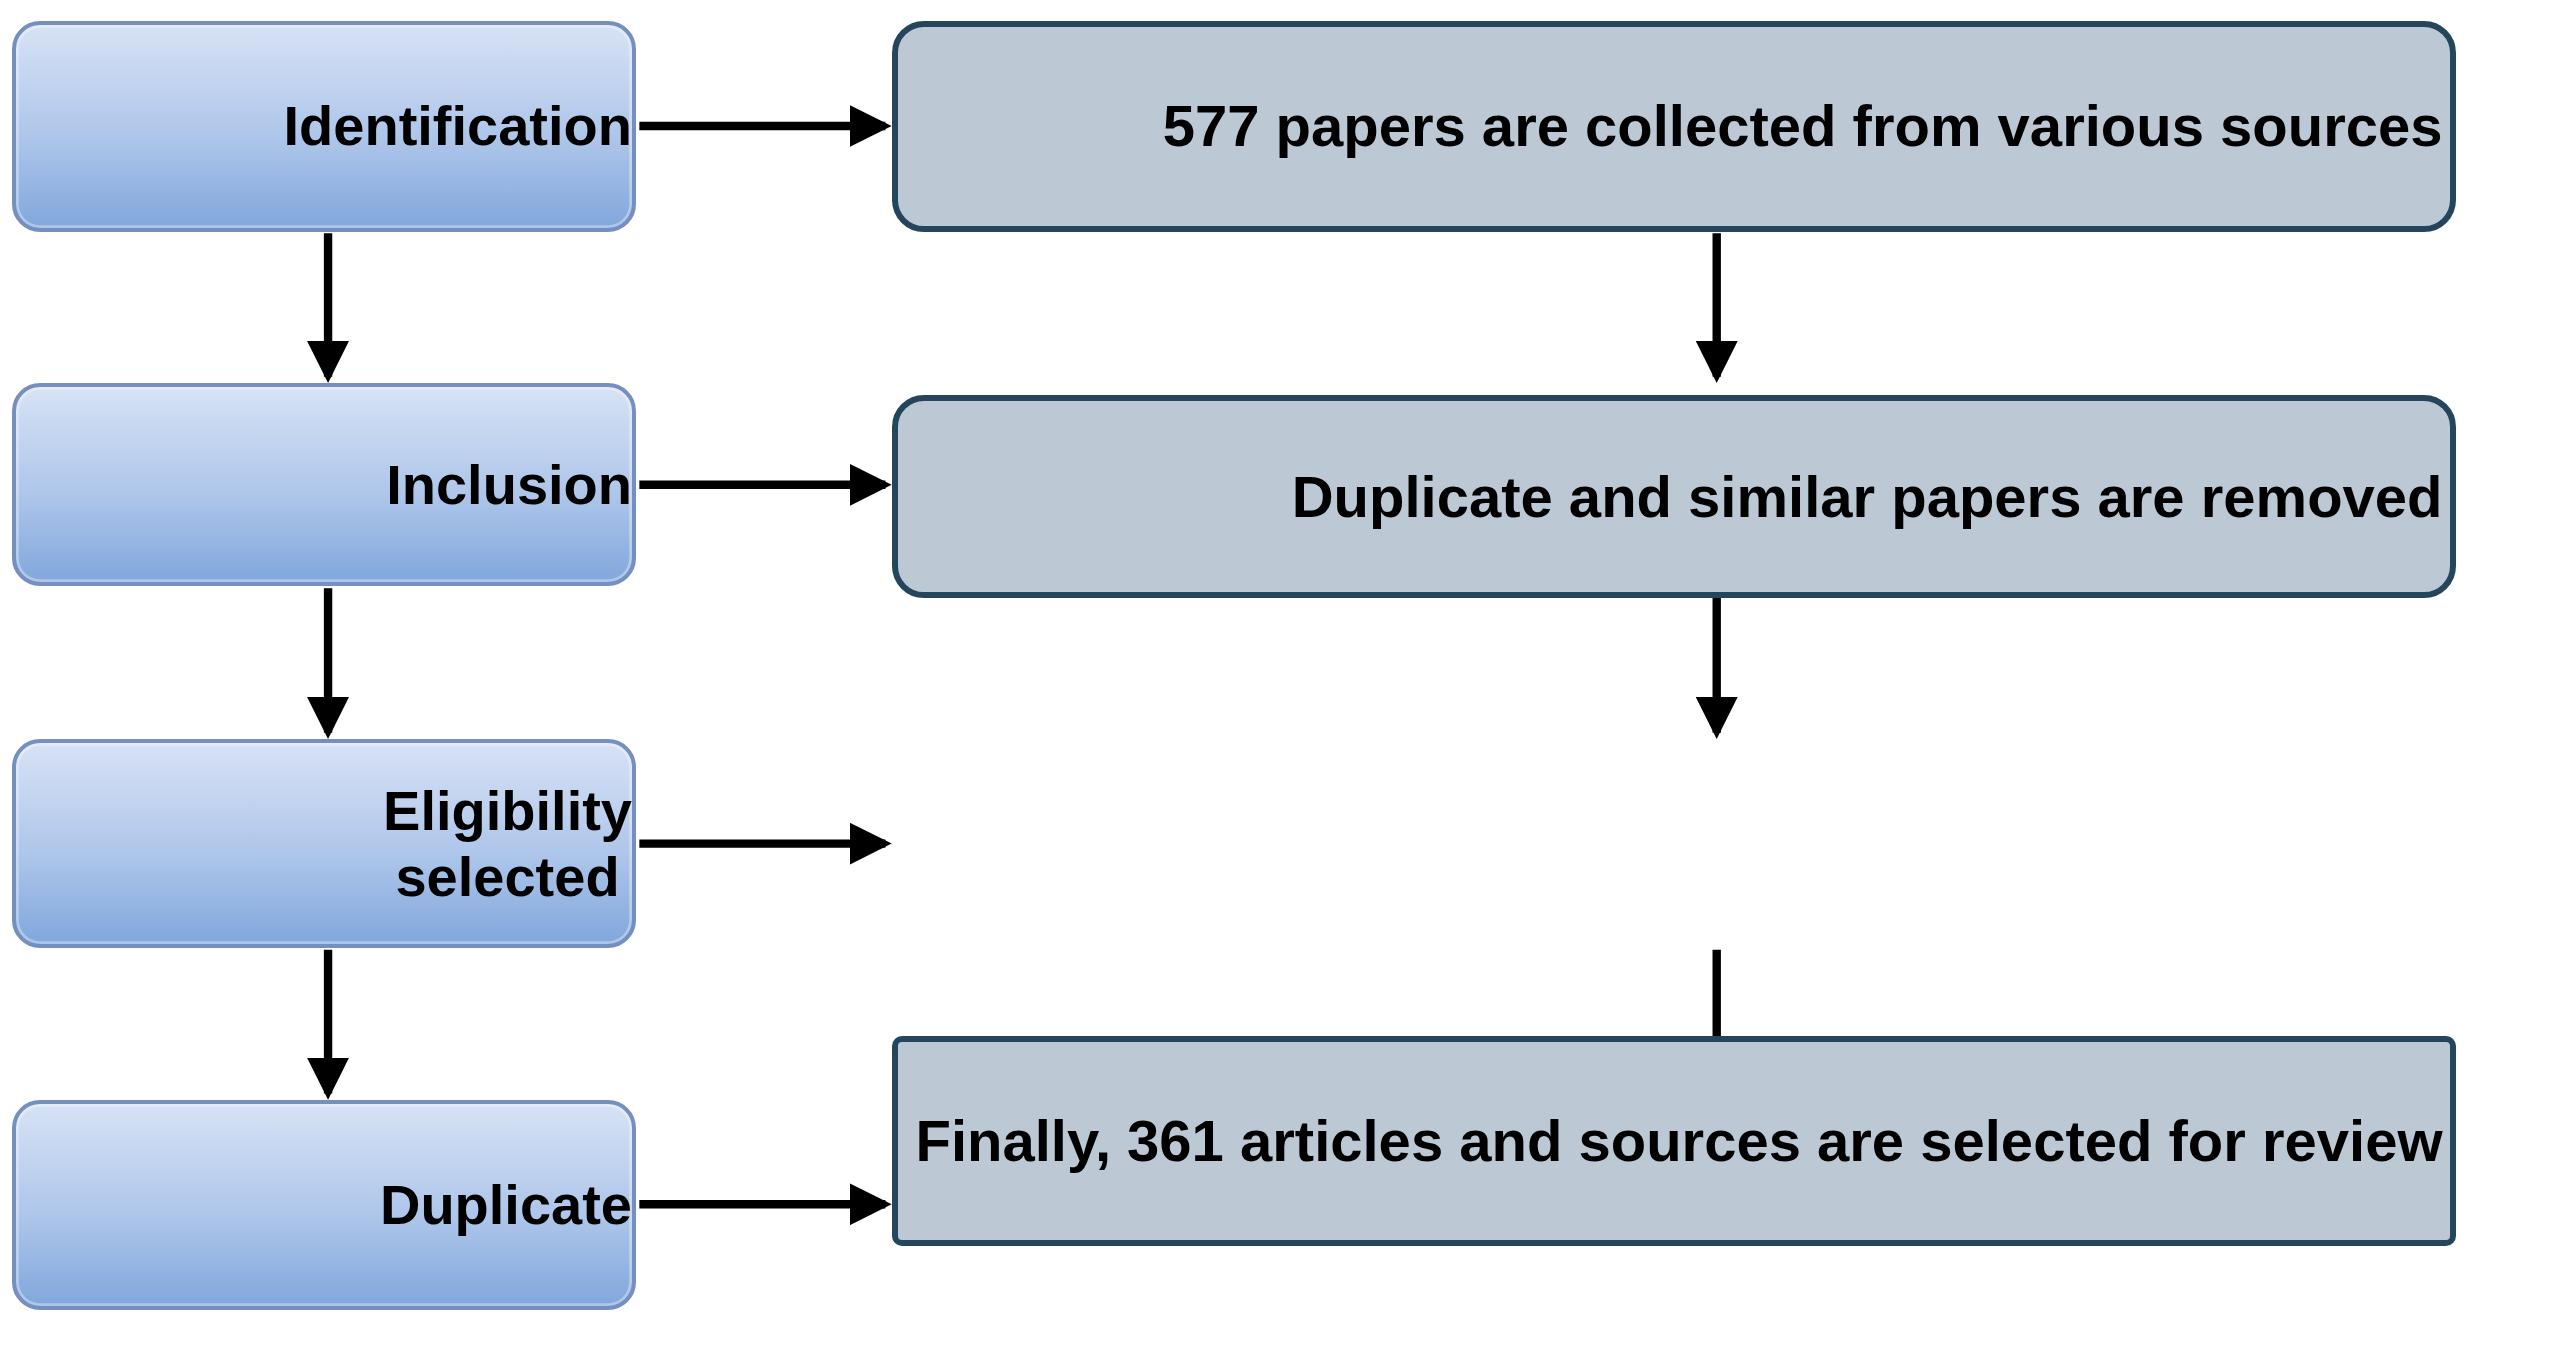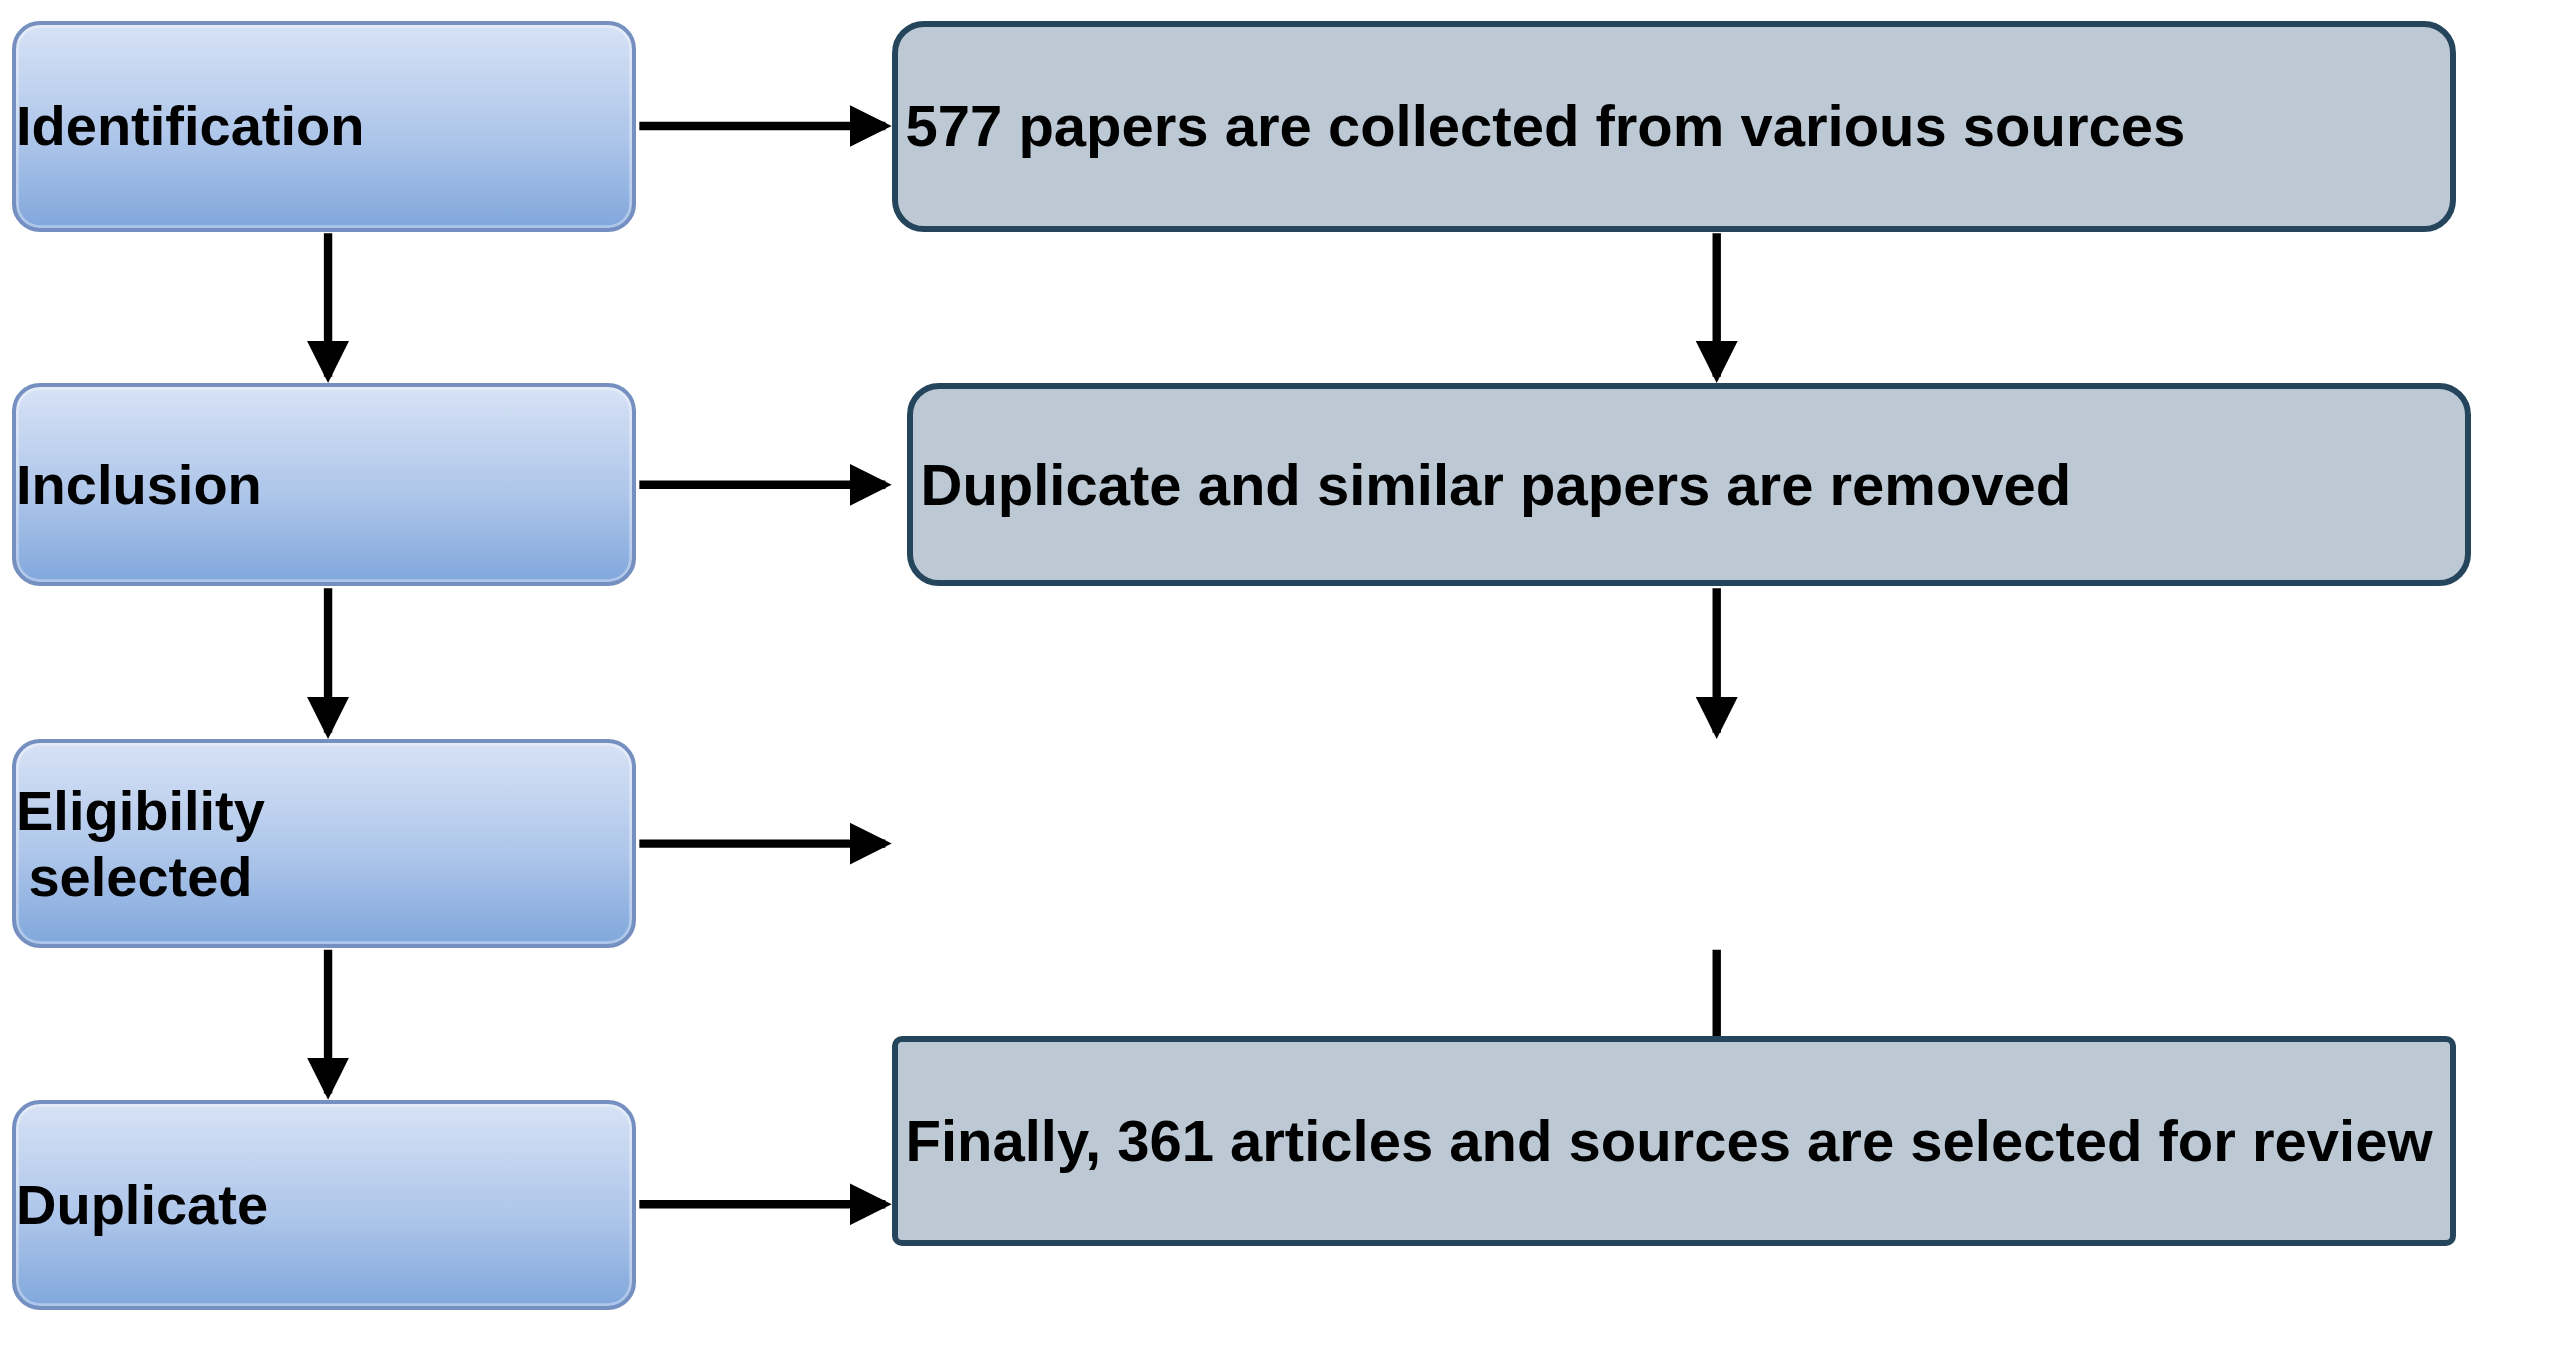--- a/index.html
+++ b/index.html
@@ -9,21 +9,21 @@
     background:#ffffff;
     overflow:hidden;
     font-family:"Liberation Sans", sans-serif;
   }
   .arrows{
     position:absolute;left:0;top:0;width:2576px;height:1348px;
     pointer-events:none;
   }
   .box{
     position:absolute;
-    display:flex;align-items:center;justify-content:flex-start;
+    display:flex;align-items:center;justify-content:flex-end;
     box-sizing:border-box;
     text-align:center;
   }
   .stage{
     left:12px;width:624px;
     border:4.7px solid var(--stage-border,#7590c0);
     border-radius:28px;
     background:linear-gradient(180deg,
       var(--stage-fill-top,#d7e2f5) 0%,
       var(--stage-fill-mid,#aec6ea) 55%,
@@ -76,21 +76,21 @@
   <div class="box stage" style="top:20.5px;height:211px;">
     <span class="stage-label">Identification</span>
   </div>
   <div class="box desc" style="top:20.5px;height:211px;">
     <span class="desc-label">577 papers are collected from various sources</span>
   </div>
 
   <div class="box stage" style="top:383px;height:203px;">
     <span class="stage-label">Inclusion</span>
   </div>
-  <div class="box desc" style="top:383px;height:203px;margin-left:15px;">
+  <div class="box desc" style="top:395px;height:203px;">
     <span class="desc-label">Duplicate and similar papers are removed</span>
   </div>
 
   <div class="box stage" style="top:739px;height:209px;">
     <span class="stage-label">Eligibility
 selected</span>
   </div>
 
   <div class="box stage" style="top:1100px;height:210px;">
     <span class="stage-label">Duplicate</span>

